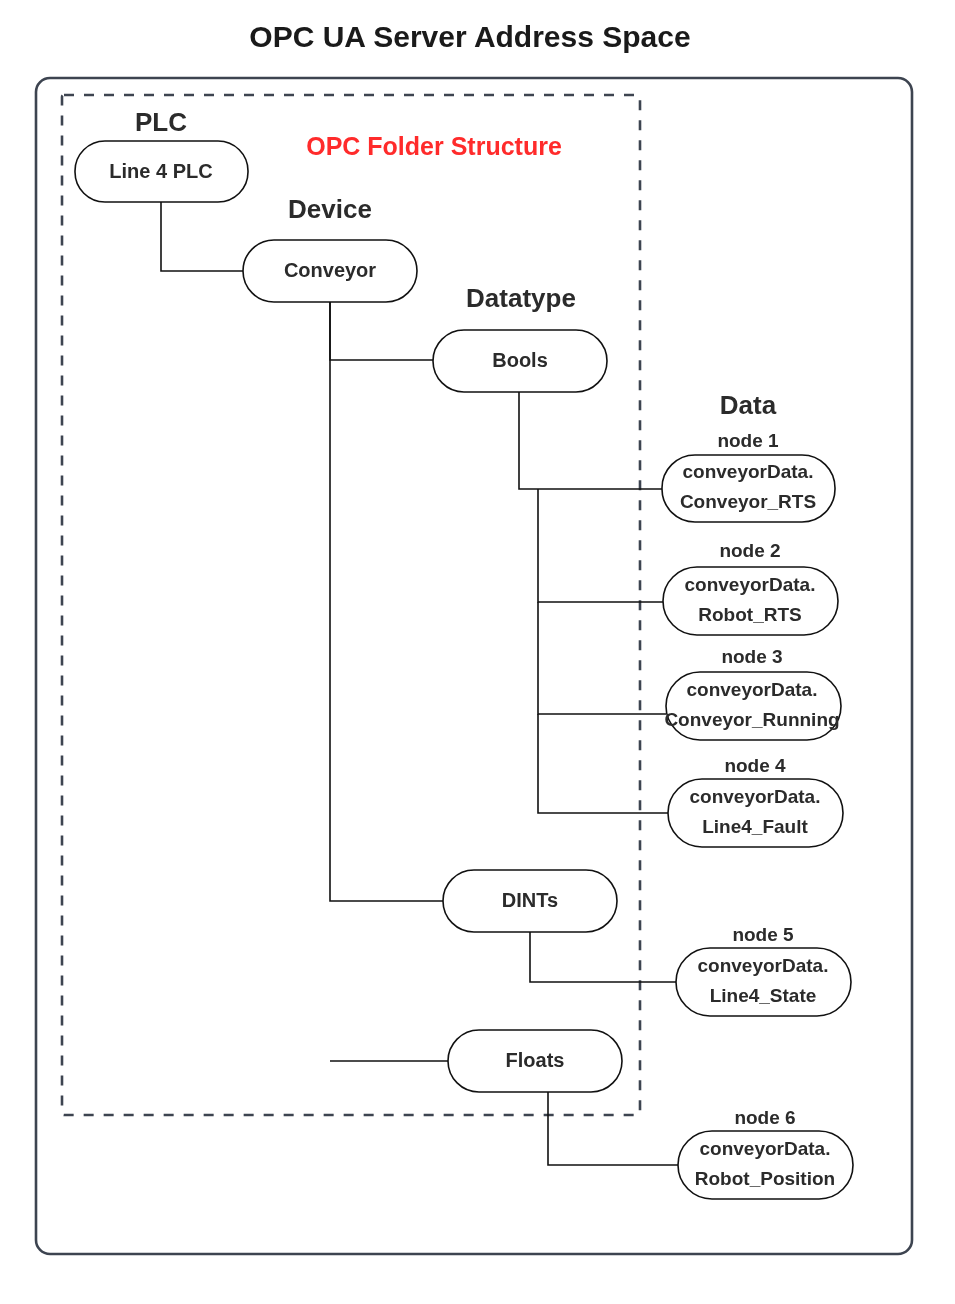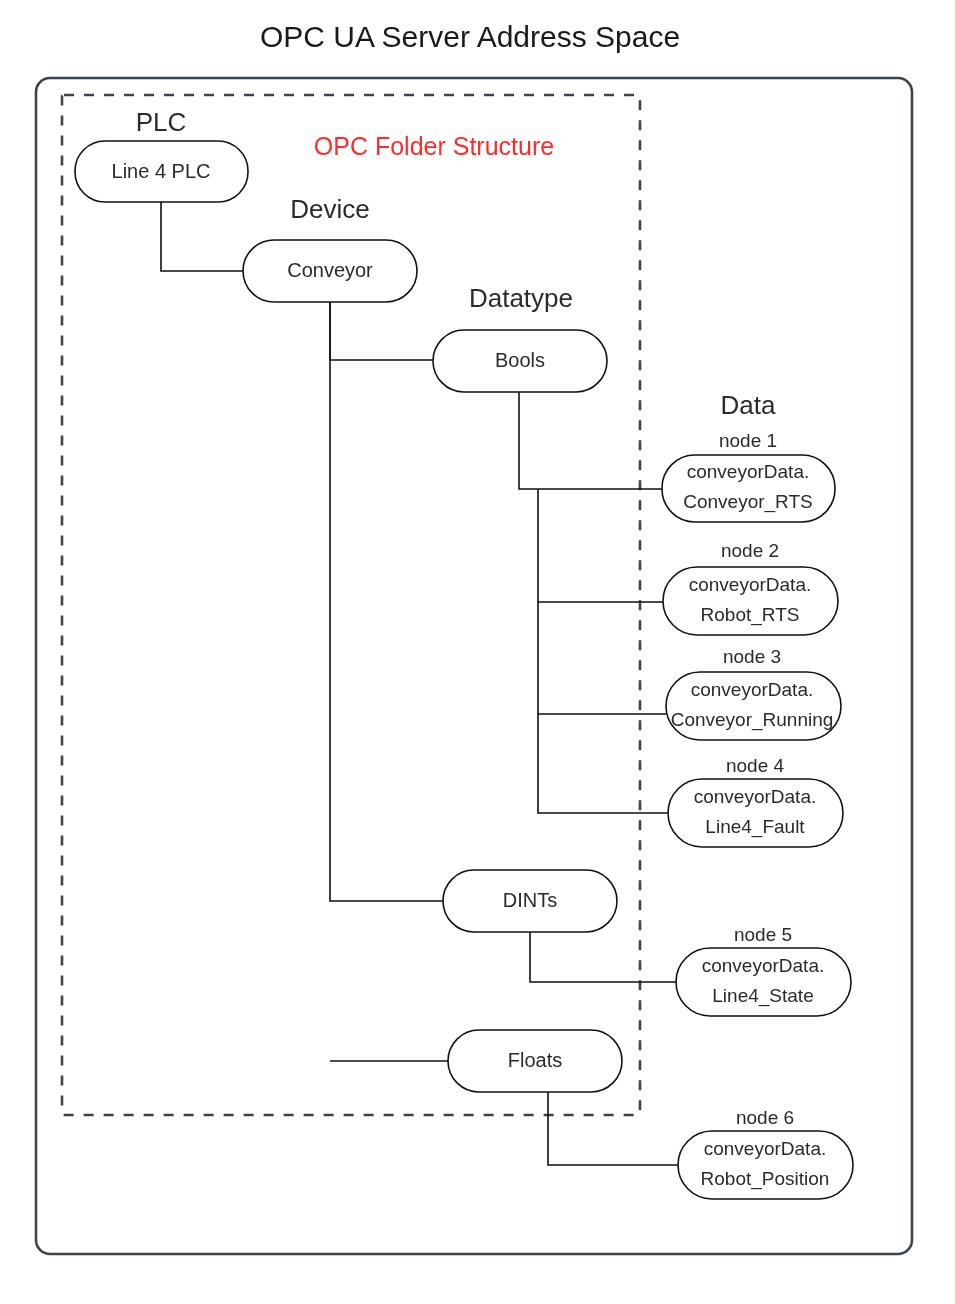--- a/index.html
+++ b/index.html
@@ -14,20 +14,21 @@
     color: #1a1a1a;
     overflow: hidden;
     position: relative;
   }
   #diagram-root {
     position: absolute;
     top: 0;
     left: 0;
     width: 955px;
     height: 1304px;
+    font-weight: bold;
   }
   svg.diagram {
     display: block;
     width: 955px;
     height: 1304px;
   }
   .title-text {
     font-family: "Liberation Sans", sans-serif;
     font-size: 30px;
     fill: #1a1a1a;

